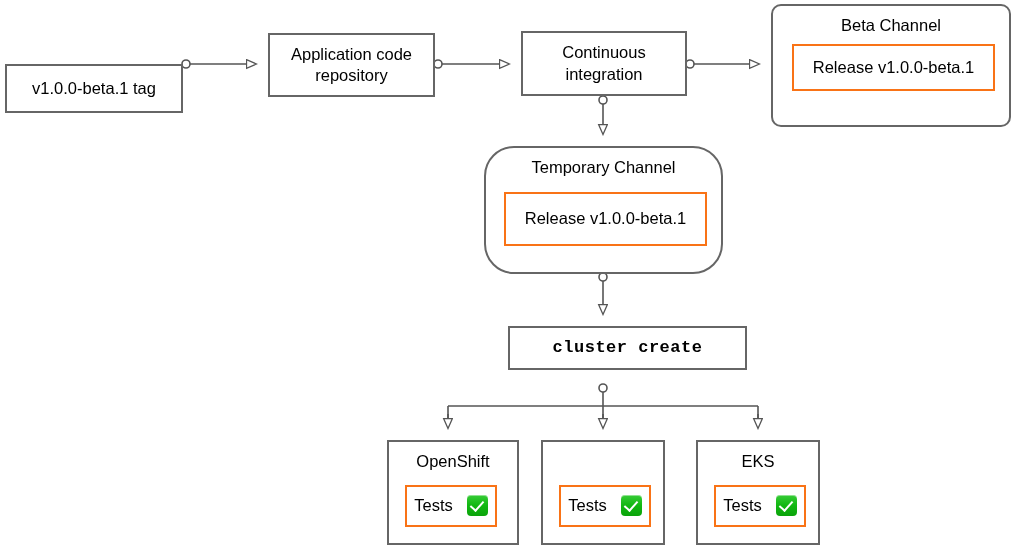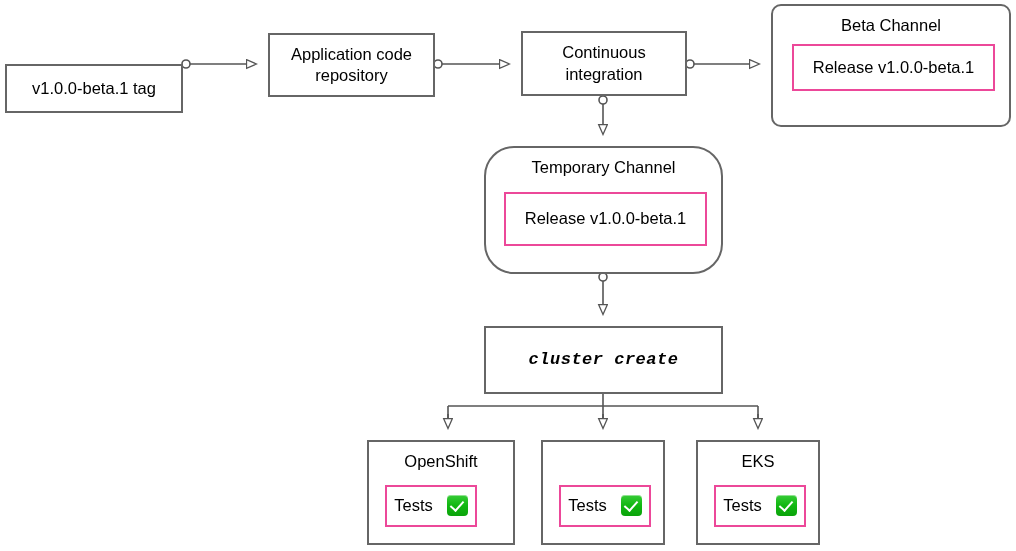--- a/index.html
+++ b/index.html
@@ -47,21 +47,21 @@
     right: 0;
     top: 9px;
     text-align: center;
     font-size: 16.5px;
     color: #000000;
   }
   .inner-box {
     position: absolute;
     box-sizing: border-box;
     background: #ffffff;
-    border: 2px solid #ec4899;
+    border: 2px solid #f97316;
     display: flex;
     align-items: center;
     justify-content: center;
     font-size: 16.5px;
     color: #000000;
   }
   .mono {
     font-family: "Liberation Mono", "DejaVu Sans Mono", monospace;
     font-weight: bold;
     font-size: 17px;
@@ -163,25 +163,25 @@
     </div>
   </div>
 
   <div class="node container" style="left:484px; top:146px; width:239px; height:128px;border-radius:30px;">
     <div class="container-title">Temporary Channel</div>
     <div class="inner-box" style="left:18px; top:44px; width:203px; height:54px;">
       <span>Release v1.0.0-beta.1</span>
     </div>
   </div>
 
-  <div class="node" style="left:484px; top:326px; width:239px; height:68px;font-style:italic;">
+  <div class="node" style="left:508px; top:326px; width:239px; height:44px;">
     <span class="mono">cluster create</span>
   </div>
 
-  <div class="node container" style="left:367px; top:440px; width:148px; height:105px;padding-left:40px;">
+  <div class="node container" style="left:387px; top:440px; width:132px; height:105px;padding-left:40px;">
     <div class="container-title">OpenShift</div>
     <div class="inner-box" style="left:16px; top:43px; width:92px; height:42px;">
       <span class="test-row">
         <span>Tests</span>
         <span class="check-icon"></span>
       </span>
     </div>
   </div>
 
   <div class="node container" style="left:541px; top:440px; width:124px; height:105px;">

